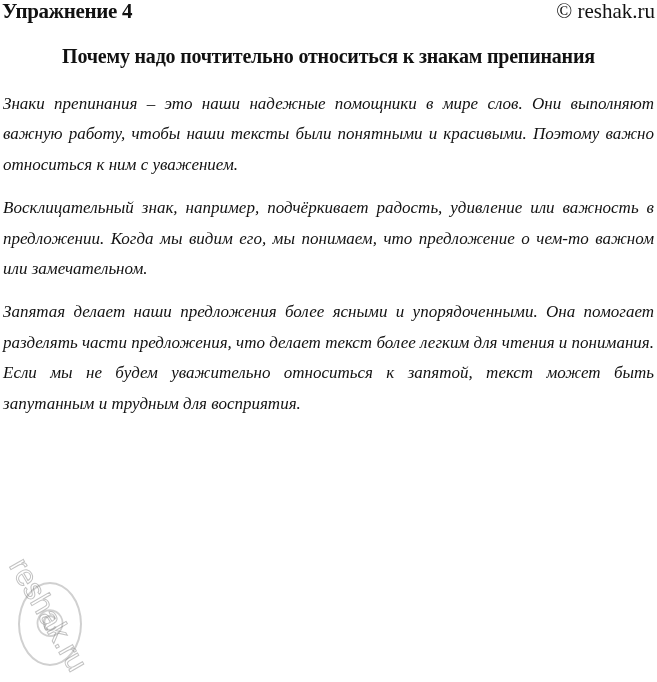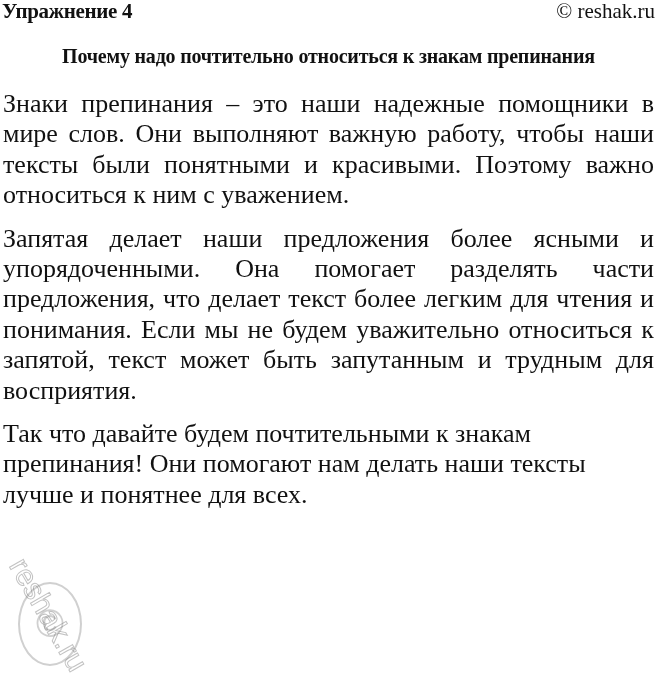--- a/index.html
+++ b/index.html
@@ -15,21 +15,21 @@
   }
   .ex-title { font-weight: bold; letter-spacing: -0.3px; }
   .copyright { font-weight: normal; }
   .title {
     position: absolute; left: 0; right: 0; top: 43px;
     text-align: center; font-weight: bold; font-size: 20px; line-height: 26px;
     letter-spacing: -0.2px;
   }
   .content {
     position: absolute; left: 3px; right: 3px; top: 89px;
-    font-size: 26px; line-height: 30.4px;
+    font-size: 17px; line-height: 30.4px; font-style: italic;
   }
   .para { margin: 0 0 13px 0; text-align: justify; }
   .para.left { text-align: left; }
   .watermark {
     position: absolute; left: 18px; top: 512px; width: 140px; height: 170px;
     pointer-events: none; color: rgba(120,120,120,0.35);
   }
   .wm-circle {
     position: absolute; left: 0; top: 70px; width: 60px; height: 80px;
     border: 2px solid rgba(120,120,120,0.35); border-radius: 50%;
@@ -48,20 +48,20 @@
 
 <div class="header">
   <span class="ex-title">Упражнение 4</span>
   <span class="copyright">© reshak.ru</span>
 </div>
 
 <div class="title">Почему надо почтительно относиться к знакам препинания</div>
 
 <div class="content">
   <p class="para">Знаки препинания – это наши надежные помощники в мире слов. Они выполняют важную работу, чтобы наши тексты были понятными и красивыми. Поэтому важно относиться к ним с уважением.</p>
+  <p class="para">Восклицательный знак, например, подчёркивает радость, удивление или важность в предложении. Когда мы видим его, мы понимаем, что предложение о чем-то важном или замечательном.</p>
   <p class="para">Запятая делает наши предложения более ясными и упорядоченными. Она помогает разделять части предложения, что делает текст более легким для чтения и понимания. Если мы не будем уважительно относиться к запятой, текст может быть запутанным и трудным для восприятия.</p>
-  <p class="para left">Так что давайте будем почтительными к знакам препинания! Они помогают нам делать наши тексты лучше и понятнее для всех.</p>
 </div>
 
 <div class="watermark">
   <div class="wm-text">reshak.ru</div>
   <div class="wm-circle">©</div>
 </div>
 
 </body></html>

